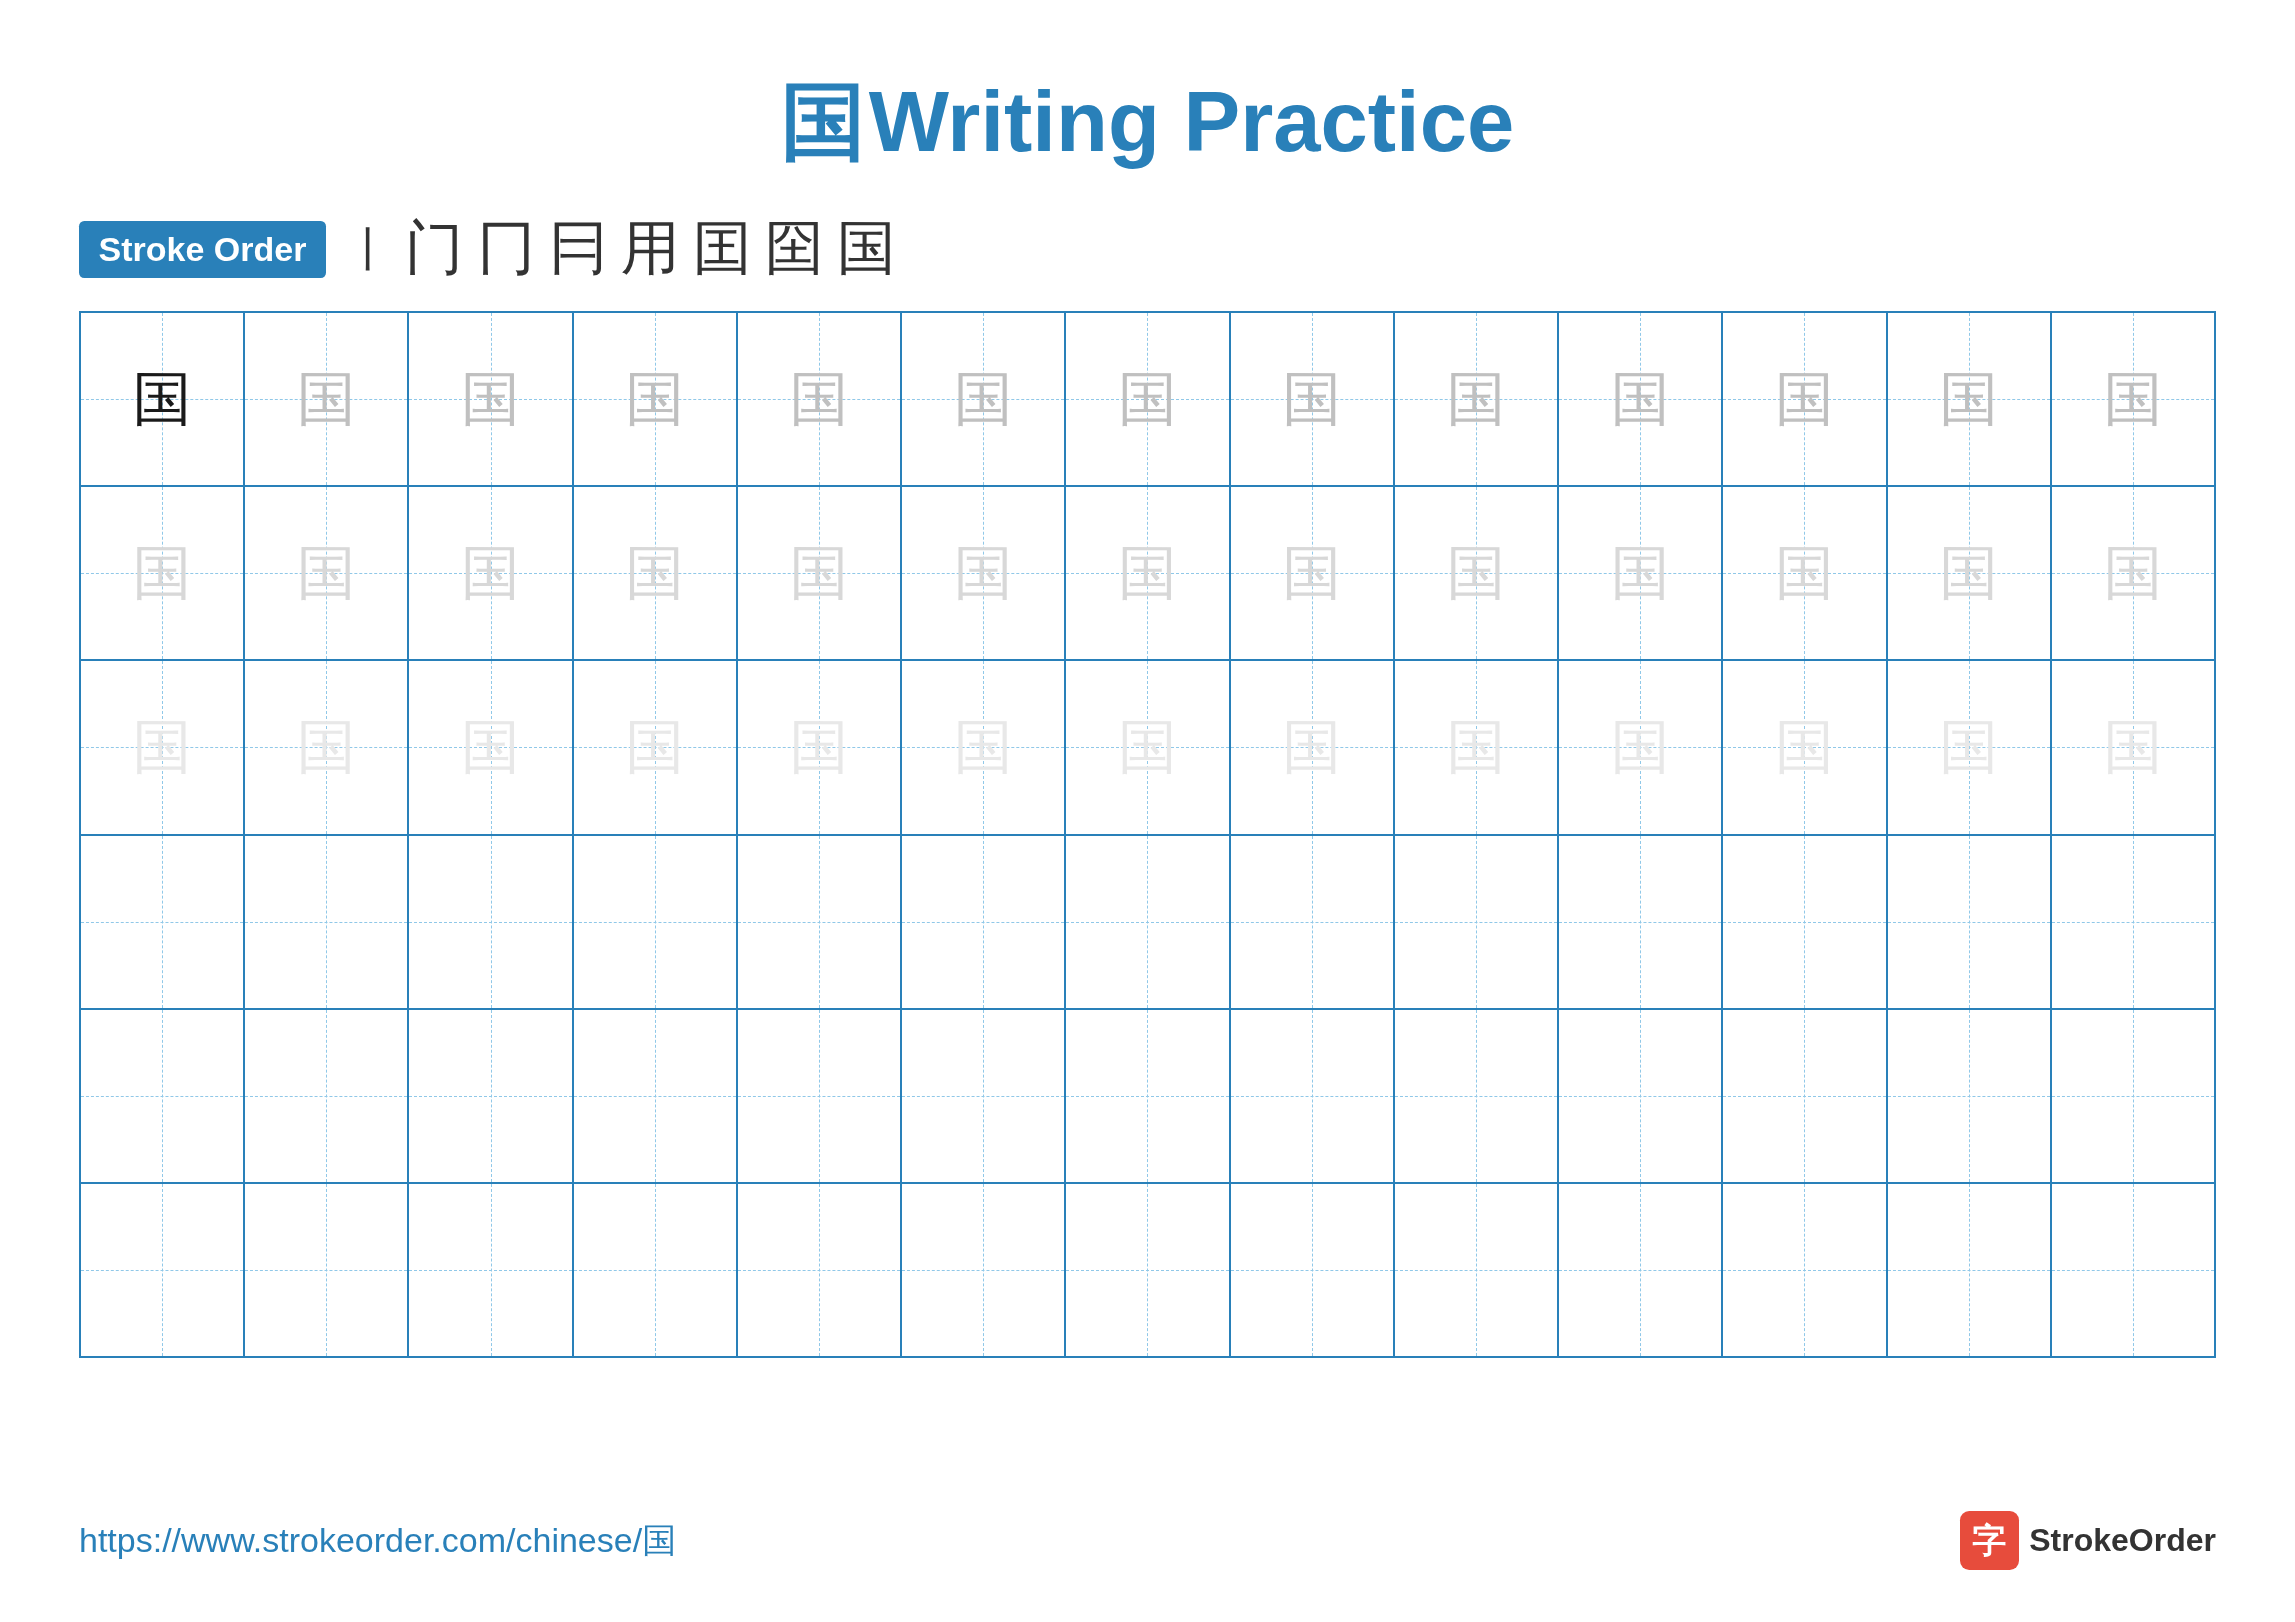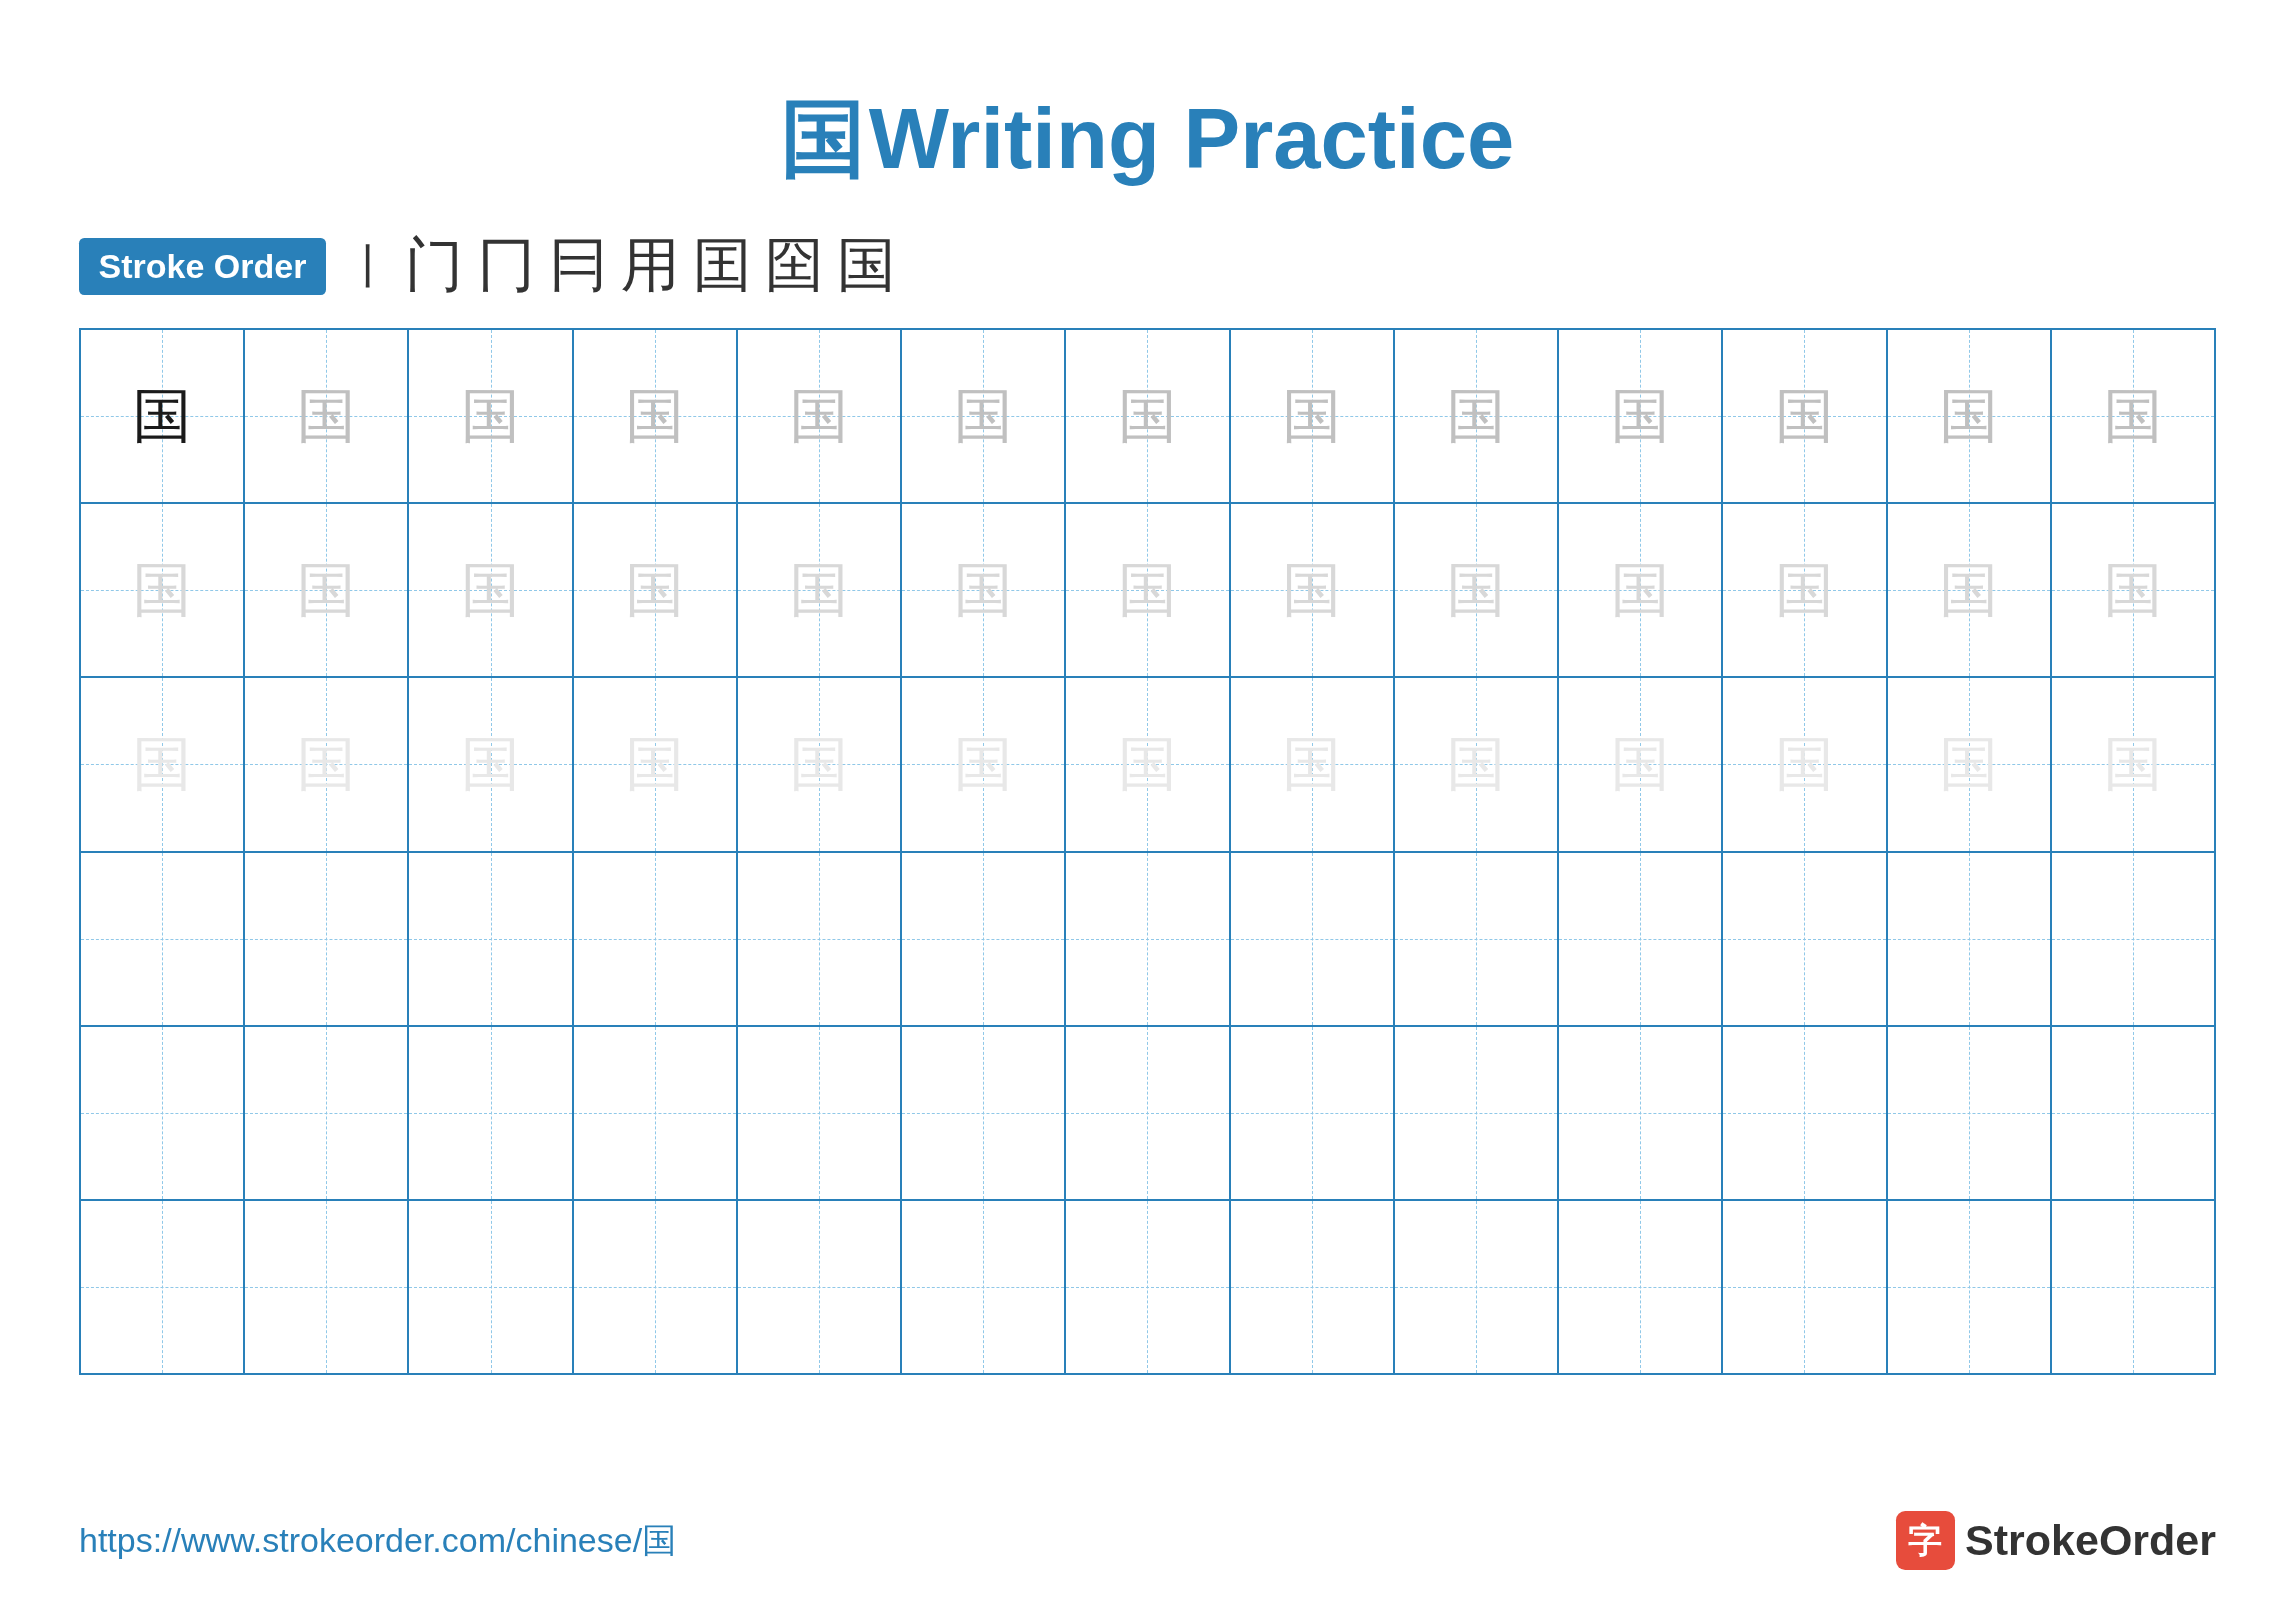--- a/index.html
+++ b/index.html
@@ -10,21 +10,21 @@
       height: 1622px;
       position: relative;
       overflow: hidden;
     }
 
     .page {
       width: 2295px;
       height: 1622px;
       background: #fff;
       position: relative;
-      padding: 69px 79px;
+      padding: 52px 79px;
       border-radius: 13px;
     }
 
     
     .title-area {
       text-align: center;
       margin-bottom: 39px;
       margin-top: 13px;
     }
     .title-char {
@@ -154,21 +154,21 @@
       background: #e74c3c;
       border-radius: 9.2px;
       display: flex;
       align-items: center;
       justify-content: center;
       color: white;
       font-size: 34px;
       font-weight: bold;
     }
     .brand-name {
-      font-size: 43px;
+      font-size: 32px;
       font-weight: bold;
       color: #333;
     }
   </style>
 </head>
 <body>
 
 <div class="page">
 
   <div class="title-area">

